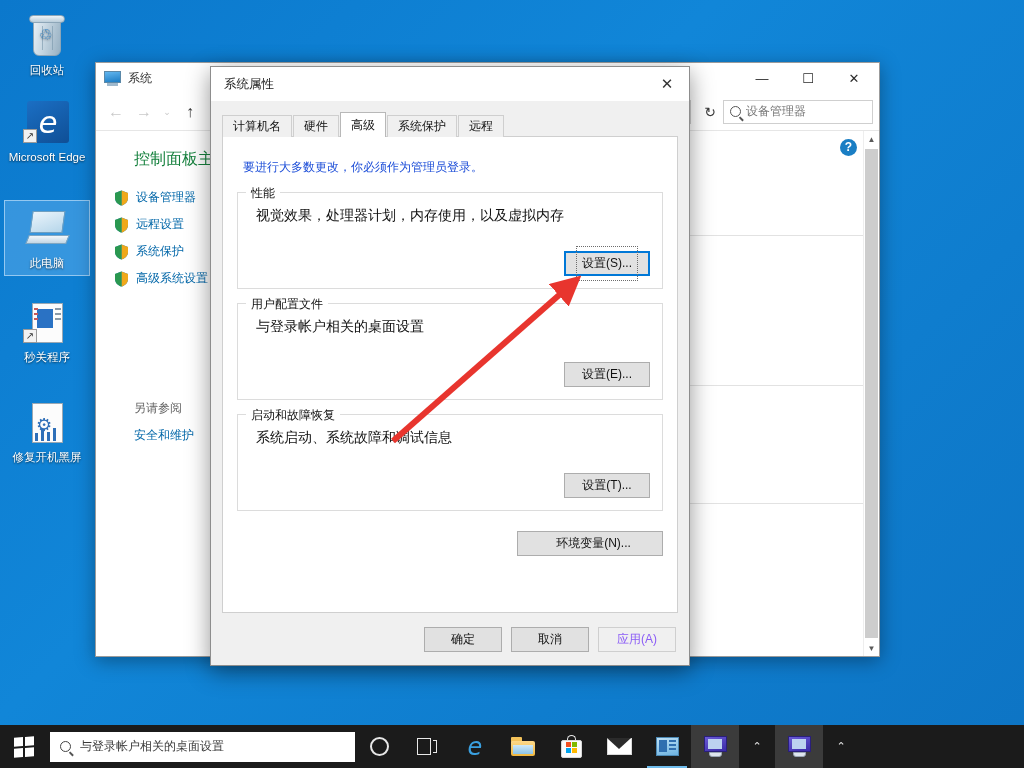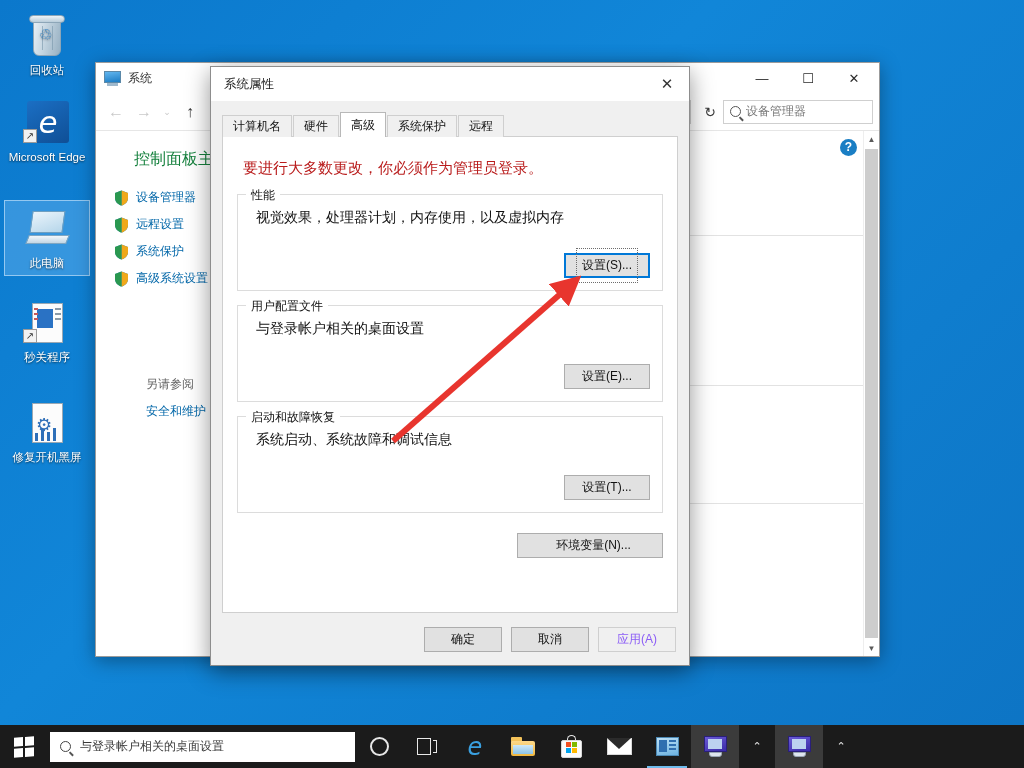--- a/index.html
+++ b/index.html
@@ -94,21 +94,21 @@
   .mag::after{content:"";position:absolute;right:-4px;bottom:-3px;width:5px;height:1.5px;
     background:#555;transform:rotate(45deg);}
 
   .cp-body{display:flex;height:calc(100% - 68px);position:relative;}
   .cp-side{width:185px;background:#fff;padding:14px 0 0 0;flex:none;}
   .side-home{font-size:16px;color:#15803d;padding:4px 0 14px 38px;cursor:pointer;}
   .side-item{display:flex;align-items:center;gap:7px;padding:5px 0 5px 18px;
     font-size:12px;color:#0066a8;cursor:pointer;}
   .shield{width:15px;height:16px;position:relative;flex:none;}
   .shield svg{display:block;}
-  .side-also{margin-top:84px;padding-left:50px;font-family:Liberation Serif, serif;}
+  .side-also{margin-top:108px;padding-left:38px;font-family:Liberation Serif, serif;}
   .also-title{font-size:12px;color:#666;margin-bottom:10px;}
   .also-link{font-size:12px;color:#0066a8;cursor:pointer;}
 
   .cp-main{flex:1;position:relative;background:#fff;border-left:1px solid #e9e9e9;overflow:hidden;}
   .help-badge{position:absolute;right:22px;top:8px;width:17px;height:17px;border-radius:50%;
     background:#1a7ec4;color:#fff;font-size:12px;line-height:17px;text-align:center;font-weight:bold;}
   .winbrand{position:absolute;left:36px;top:150px;font-size:40px;color:#1f6fb5;
     font-family:"DejaVu Sans",sans-serif;letter-spacing:.5px;white-space:nowrap;}
   .cpu-line{position:absolute;left:36px;top:288px;font-size:12px;color:#222;white-space:nowrap;}
   .hr-main{position:absolute;left:0;right:16px;height:1px;background:#e2e2e2;}
@@ -133,21 +133,21 @@
   .dlg-close{margin-left:auto;width:44px;height:34px;display:flex;align-items:center;
     justify-content:center;font-size:15px;color:#333;}
 
   .dlg-inner{flex:1;padding:0 11px 0 11px;display:flex;flex-direction:column;background:#f0f0f0;}
   .tabstrip{display:flex;align-items:flex-end;height:36px;position:relative;z-index:2;}
   .tab{height:22px;padding:0 10px;font-size:12px;color:#111;display:flex;align-items:center;
     background:#f0f0f0;border:1px solid #cfcfcf;border-bottom:none;margin-right:1px;}
   .tab.active{height:25px;background:#fff;border-color:#b8b8b8;position:relative;top:0;}
   .tabpage{flex:1;background:#fff;border:1px solid #cfcfcf;margin-top:-1px;padding:16px 14px 10px 14px;
     position:relative;}
-  .intro{font-size:15px;color:#b91c1c;margin:6px 0 16px 6px;}
+  .intro{font-size:12px;color:#1d4ed8;margin:6px 0 16px 6px;}
 
   .group{border:1px solid #dcdcdc;margin:0 0 14px 0;padding:14px 12px 12px 12px;position:relative;}
   .group > .gtitle{position:absolute;top:-8px;left:8px;background:#fff;padding:0 5px;
     font-size:12px;color:#111;}
   .gdesc{font-size:14px;color:#111;margin:0 0 0 6px;}
   .gbtn-row{display:flex;justify-content:flex-end;margin-top:26px;}
   .btn{min-width:86px;height:25px;padding:0 10px;background:#e1e1e1;border:1px solid #adadad;
     font-size:12px;color:#111;display:inline-flex;align-items:center;justify-content:center;
     font-family:"Liberation Sans","DejaVu Sans",sans-serif;cursor:default;}
   .btn.focused{border:2px solid #0078d7;background:#e1e1e1;}

